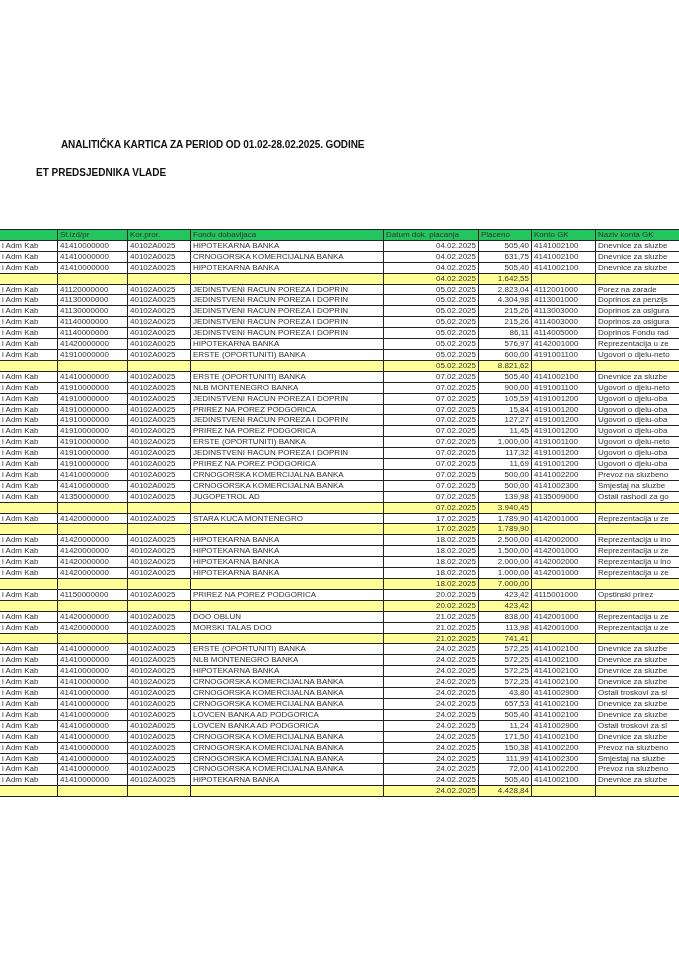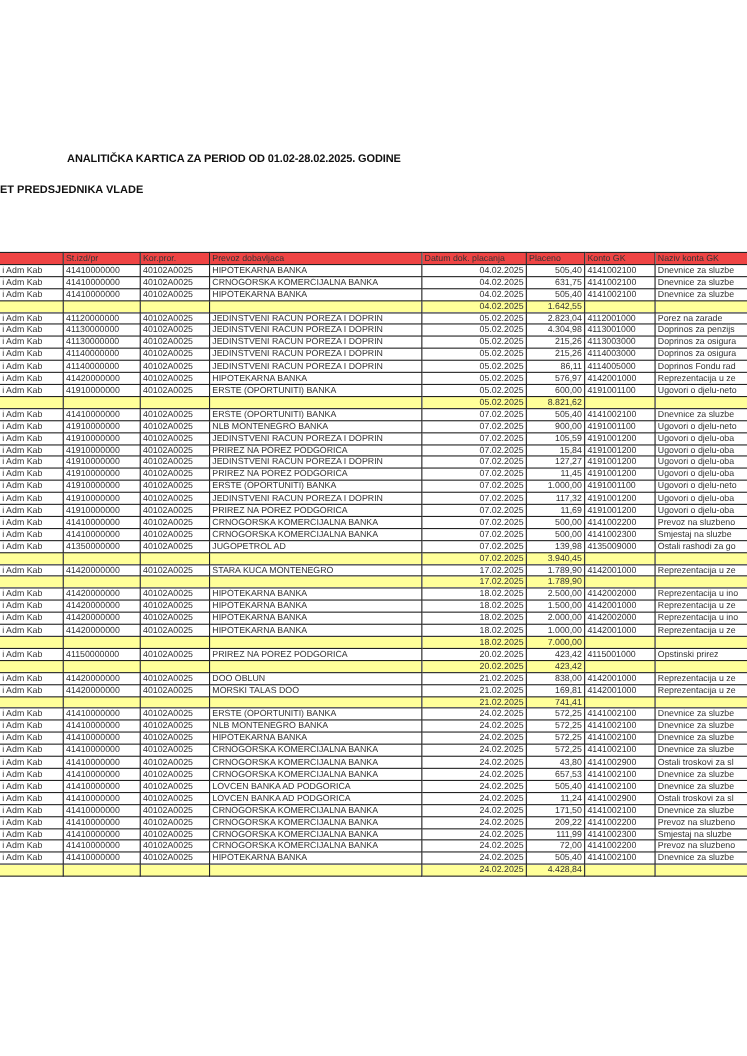--- a/index.html
+++ b/index.html
@@ -1,21 +1,21 @@
 <!DOCTYPE html>
 <html><head>
 <meta charset="utf-8">
 <style>
   html, body { margin:0; padding:0; background:#ffffff; }
   body { width:679px; height:960px; position:relative; overflow:hidden; font-family:"Liberation Sans", sans-serif; color:#111; }
   .title { position:absolute; left:61px; top:139px; font-size:10px; font-weight:bold; letter-spacing:-0.1px; }
-  .subtitle { position:absolute; left:0px; top:167px; font-size:10px; font-weight:bold; }
+  .subtitle { position:absolute; left:0px; top:167px; font-size:10px; font-weight:bold;padding-left:36px; }
   table { position:absolute; left:-1px; top:229px; border-collapse:collapse; table-layout:fixed; width:690px; }
   td { border:1px solid #222; height:9.9px; padding:0 2px; font-size:8px; line-height:9.9px; white-space:nowrap; overflow:hidden; color:#333; }
-  tr.hdr td { background:#ef4444; }
+  tr.hdr td { background:#22c55e; }
   tr.sum td { background:#ffff99; }
   td.r { text-align:right; }
 </style>
 </head>
 <body>
 
 <div class="title">ANALITIČKA KARTICA ZA PERIOD OD 01.02-28.02.2025. GODINE</div>
 <div class="subtitle">ET PREDSJEDNIKA VLADE</div>
 
 <table>
@@ -27,21 +27,21 @@
     <col style="width:95px">
       <col style="width:53px">
       <col style="width:64px">
       <col style="width:94px">
   </colgroup>
   <tbody id="tbody">
     <tr class="hdr">
       <td></td>
       <td>St.izd/pr</td>
       <td>Kor.pror.</td>
-      <td>Prevoz dobavljaca</td>
+      <td>Fondu dobavljaca</td>
       <td>Datum dok. placanja</td>
       <td>Placeno</td>
       <td>Konto GK</td>
       <td>Naziv konta GK</td>
     </tr>
   <tr>
         <td>i Adm Kab</td>
         <td>41410000000</td>
         <td>40102A0025</td>
         <td>HIPOTEKARNA BANKA</td>
@@ -389,21 +389,21 @@
         <td class="r">838,00</td>
         <td>4142001000</td>
         <td>Reprezentacija u ze</td>
       </tr>
       <tr>
         <td>i Adm Kab</td>
         <td>41420000000</td>
         <td>40102A0025</td>
         <td>MORSKI TALAS DOO</td>
         <td class="r">21.02.2025</td>
-        <td class="r">169,81</td>
+        <td class="r">113,98</td>
         <td>4142001000</td>
         <td>Reprezentacija u ze</td>
       </tr>
       <tr class="sum">
         <td></td>
         <td></td>
         <td></td>
         <td></td>
         <td class="r">21.02.2025</td>
         <td class="r">741,41</td>
@@ -499,21 +499,21 @@
         <td class="r">171,50</td>
         <td>4141002100</td>
         <td>Dnevnice za sluzbe</td>
       </tr>
       <tr>
         <td>i Adm Kab</td>
         <td>41410000000</td>
         <td>40102A0025</td>
         <td>CRNOGORSKA KOMERCIJALNA BANKA</td>
         <td class="r">24.02.2025</td>
-        <td class="r">209,22</td>
+        <td class="r">150,38</td>
         <td>4141002200</td>
         <td>Prevoz na sluzbeno</td>
       </tr>
       <tr>
         <td>i Adm Kab</td>
         <td>41410000000</td>
         <td>40102A0025</td>
         <td>CRNOGORSKA KOMERCIJALNA BANKA</td>
         <td class="r">24.02.2025</td>
         <td class="r">111,99</td>

